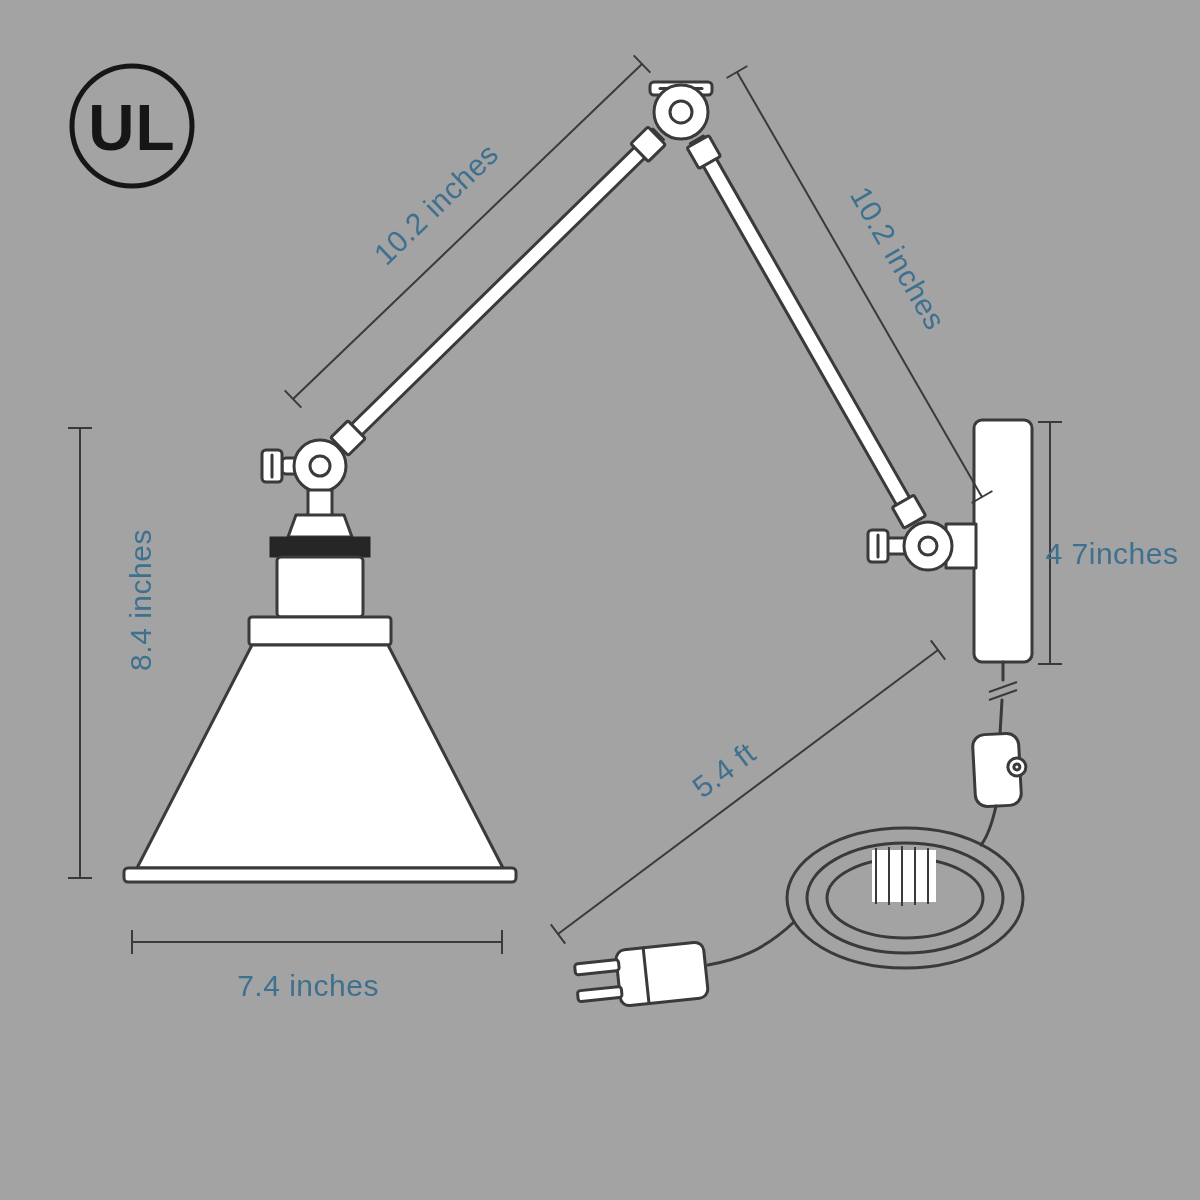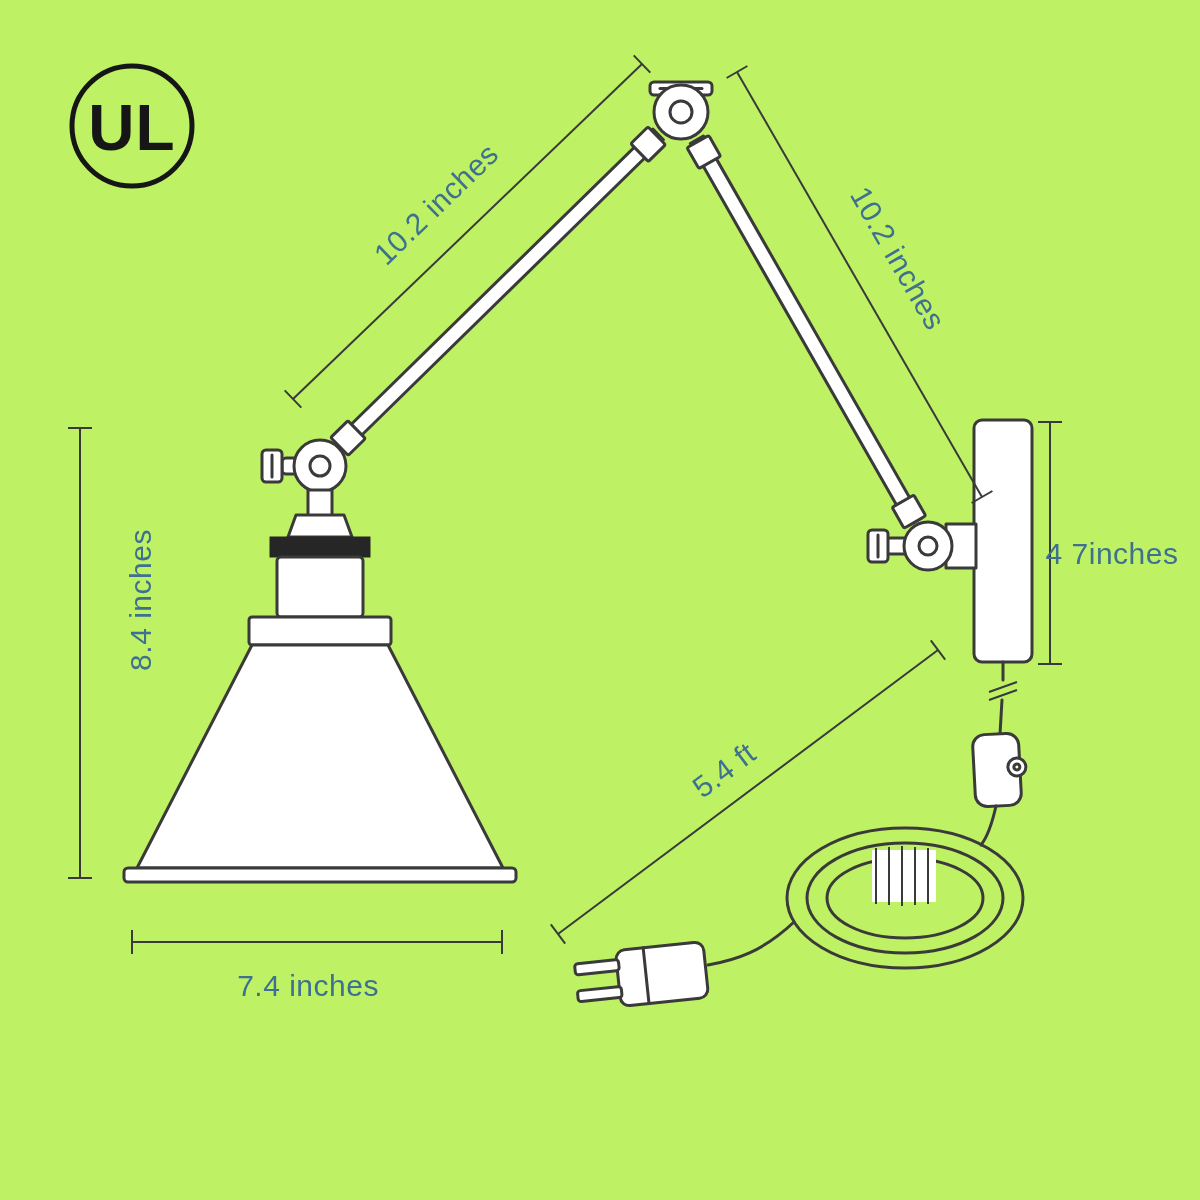--- a/index.html
+++ b/index.html
@@ -1,16 +1,16 @@
 <!DOCTYPE html>
 <html><head>
 <meta charset="utf-8">
 <style>
   html,body{margin:0;padding:0;background:#ffffff;}
-  .stage{width:1200px;height:1200px;position:relative;background:#bef264;overflow:hidden;}
+  .stage{width:1200px;height:1200px;position:relative;background:#a3a3a3;overflow:hidden;}
   svg{display:block;}
   .ln{stroke:#3a3a3a;stroke-width:3;fill:none;stroke-linecap:round;stroke-linejoin:round;}
   .fw{fill:#ffffff;stroke:#3a3a3a;stroke-width:3;stroke-linejoin:round;}
   .dk{fill:#262626;stroke:#262626;}
   .dim{stroke:#3a3a3a;stroke-width:2;fill:none;stroke-linecap:butt;}
   .lbl{font-family:"Liberation Sans",sans-serif;font-size:30px;fill:#3e7090;letter-spacing:0.5px;}
   .ul{font-family:"Liberation Sans",sans-serif;font-size:64px;font-weight:700;fill:#161616;letter-spacing:1px;}
 </style>
 </head>
 <body>

